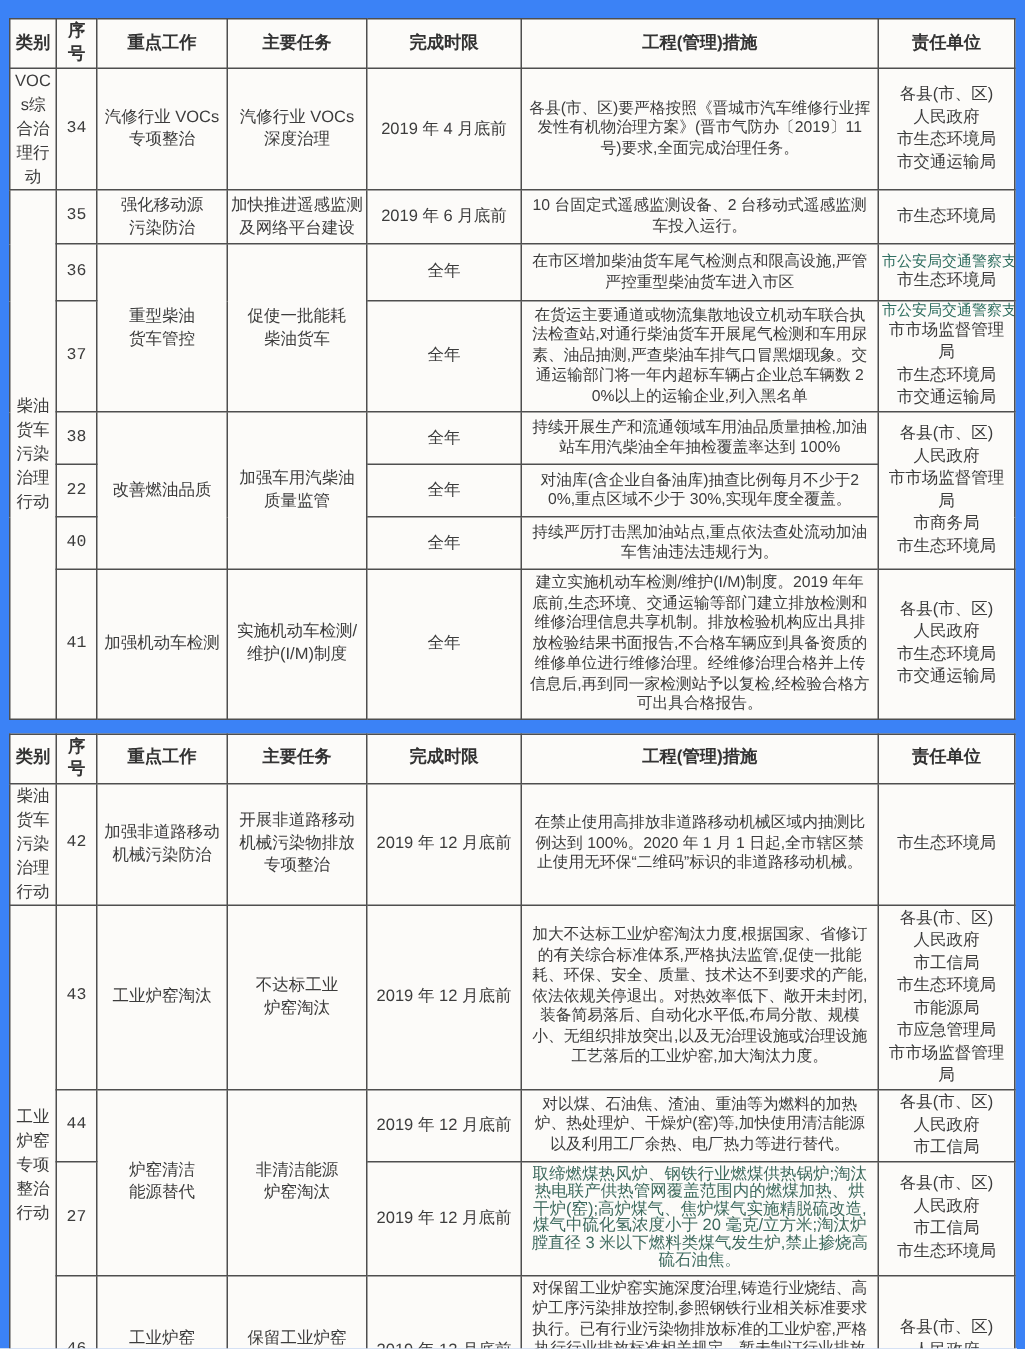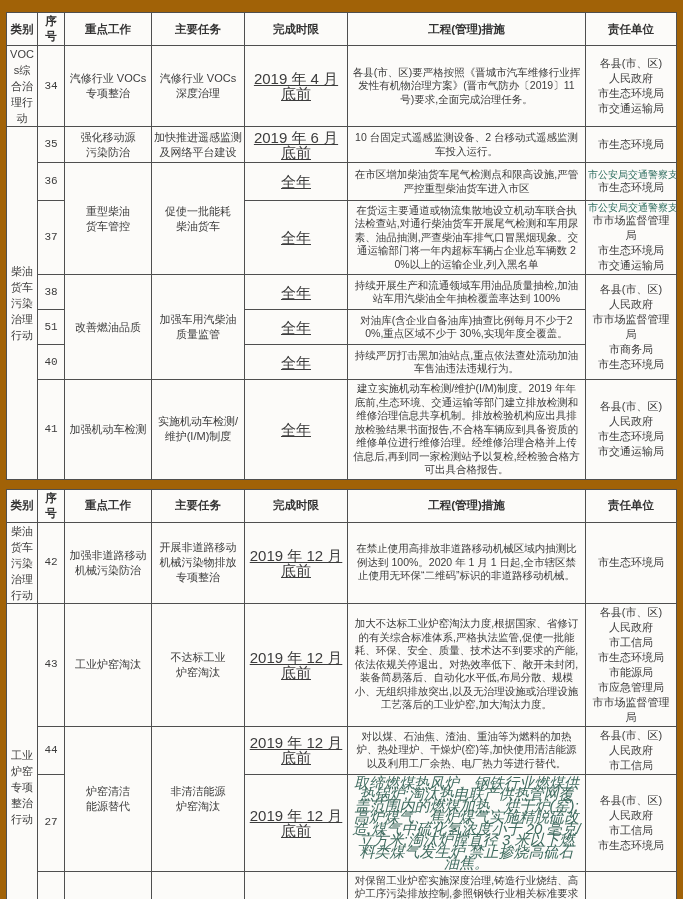--- a/index.html
+++ b/index.html
@@ -2,21 +2,21 @@
 <html><head>
 <meta charset="utf-8">
 <style>
   html,body{margin:0;padding:0;}
   body{
     width:683px;height:899px;
     background:#f3f1ec;
     font-family:"Liberation Sans","DejaVu Sans",sans-serif;
     color:#3c3c3c;
   }
-  .sheet{width:683px;height:899px;background:#a16207;overflow:hidden;}
+  .sheet{width:683px;height:899px;background:#3b82f6;overflow:hidden;}
   table.grid{
     border-collapse:collapse;
     table-layout:fixed;
     width:670px;
     margin-left:6px;
     background:#fcfbf9;
   }
   table.t1{margin-top:12px;}
   table.t2{margin-top:9px;}
   .grid th,.grid td{
@@ -42,26 +42,25 @@
     letter-spacing:0;
   }
   td.measures{
     text-align:center;
     font-size:10.5px;
     line-height:13.5px;
     padding:2px 4px;
     letter-spacing:0;
   }
   td.measures.small{
-    font-size:15px;
+    font-size:11px;
     line-height:11.5px;
     color:#3e6a5e;
-    font-style:italic;
-  }
-  td.deadline{font-size:15px;text-decoration:underline;}
+  }
+  td.deadline{font-size:11px;}
   td.unit{font-size:11px;line-height:15px;}
   .unit-small{
     font-size:10px;
     line-height:11px;
     color:#2f6e60;
     white-space:nowrap;
     text-align:right;
   }
   td.no{font-size:11px;font-family:Liberation Mono, monospace;}
 </style>
@@ -146,21 +145,21 @@
 质量监管</td>
       <td class="deadline">全年</td>
       <td class="measures">持续开展生产和流通领域车用油品质量抽检,加油站车用汽柴油全年抽检覆盖率达到 100%</td>
       <td class="unit pre" rowspan="3">各县(市、区)
 人民政府
 市市场监督管理局
 市商务局
 市生态环境局</td>
     </tr>
     <tr style="height:35px">
-      <td class="no">51</td>
+      <td class="no">22</td>
       <td class="deadline">全年</td>
       <td class="measures">对油库(含企业自备油库)抽查比例每月不少于20%,重点区域不少于 30%,实现年度全覆盖。</td>
     </tr>
     <tr style="height:35px">
       <td class="no">40</td>
       <td class="deadline">全年</td>
       <td class="measures">持续严厉打击黑加油站点,重点依法查处流动加油车售油违法违规行为。</td>
     </tr>
     <tr style="height:98px">
       <td class="no">41</td>

